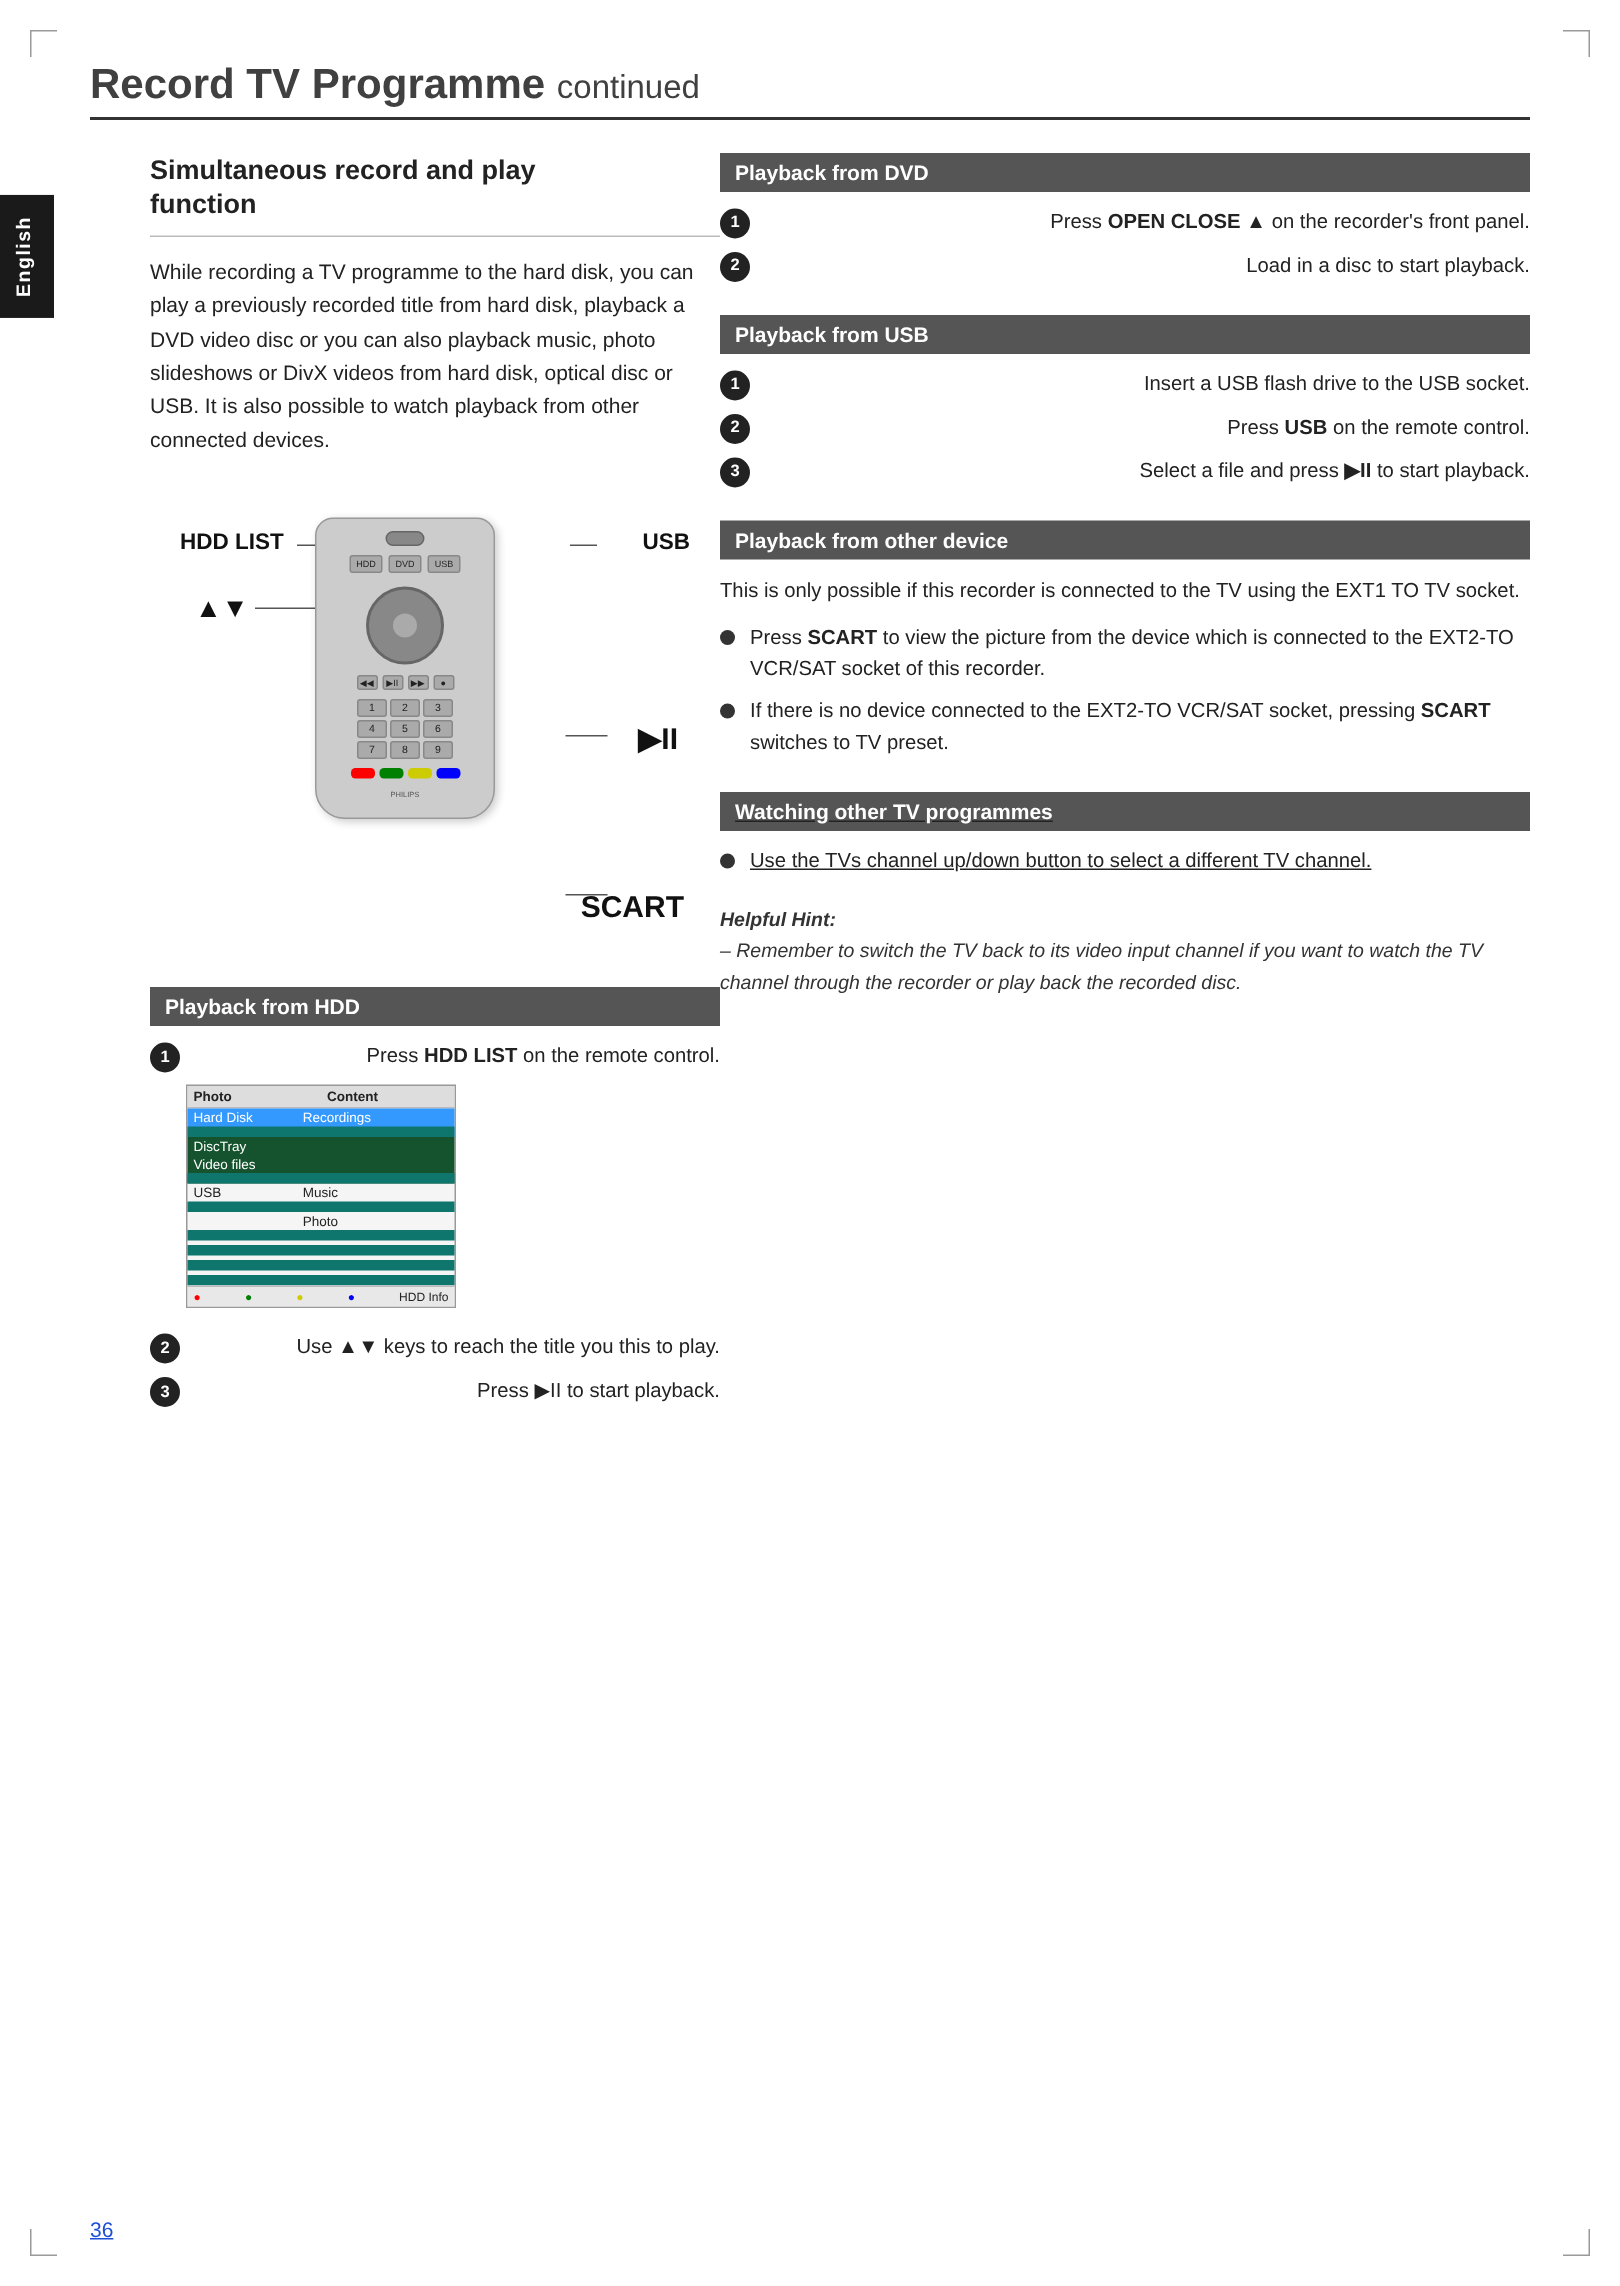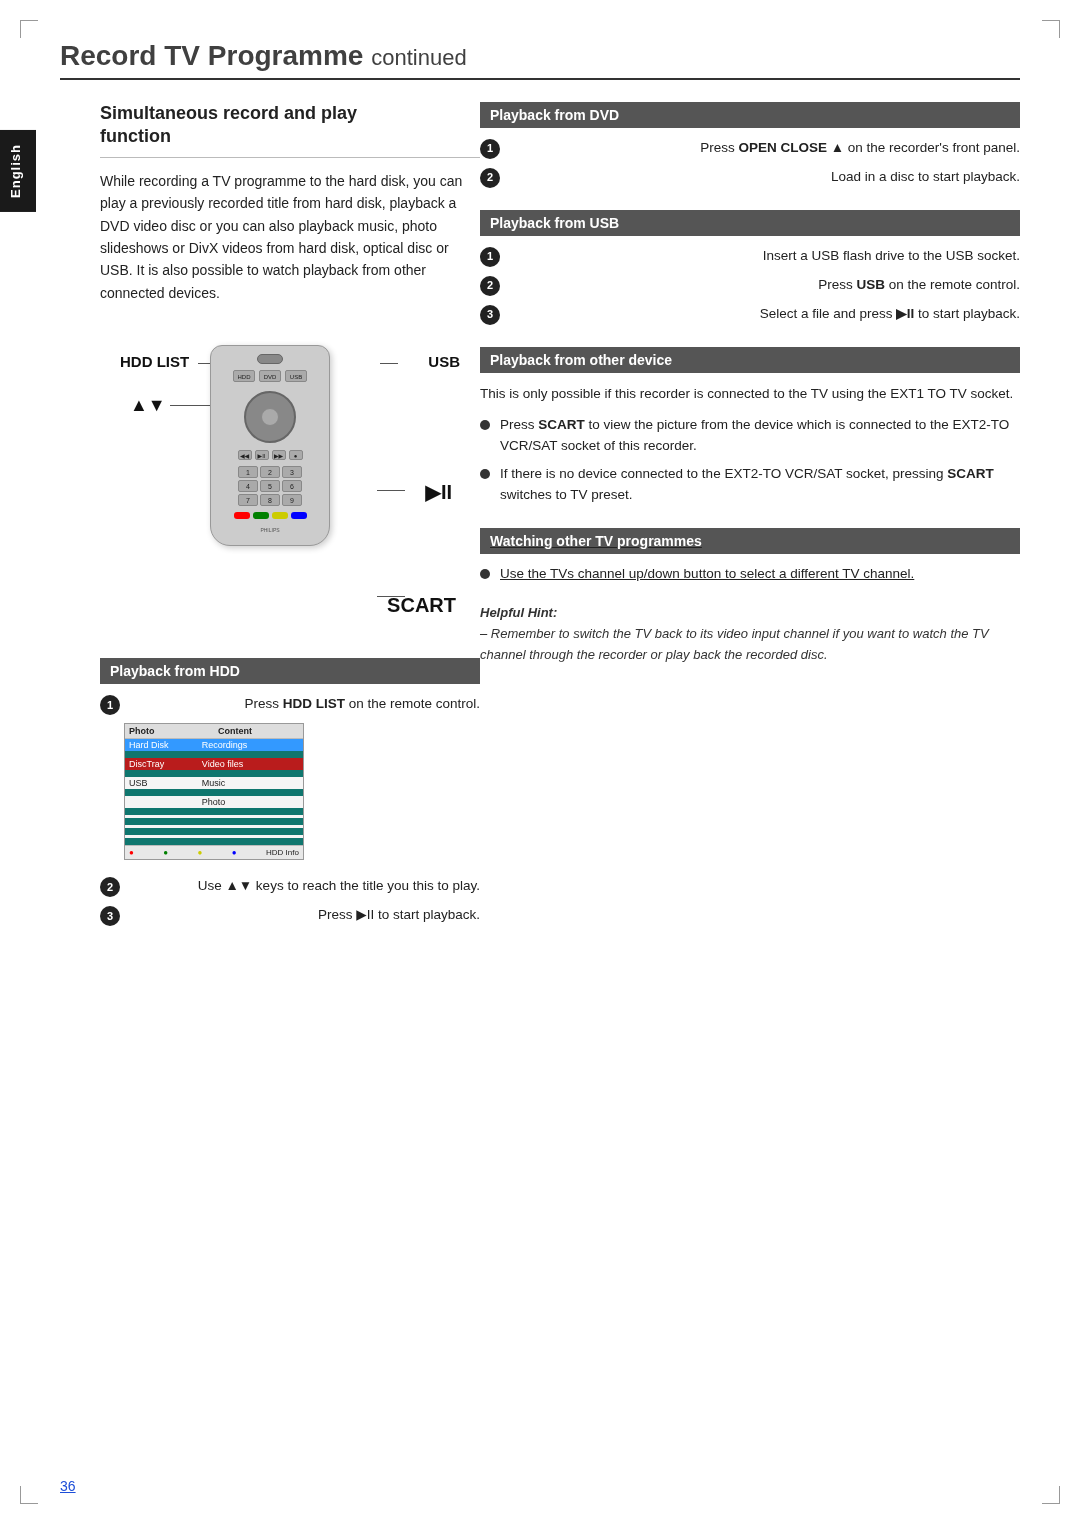--- a/index.html
+++ b/index.html
@@ -281,21 +281,21 @@
       flex: 1;
       padding: 2px 4px;
       font-weight: bold;
       font-size: 9px;
     }
     .hdd-ss-row {
       display: flex;
       border-bottom: 7px solid #0f766e;
     }
     .hdd-ss-row.hl1 { background: #3399ff; color: #fff; }
-    .hdd-ss-row.hl2 { background: #b91c1c; color: #fff; }
+    .hdd-ss-row.hl2 { background: #14532d; color: #fff; flex-direction: column; }
     .hdd-ss-cell {
       flex: 1;
       padding: 1px 4px;
       font-size: 9px;
     }
     .hdd-ss-cell.content { flex: 1.5; }
     .hdd-ss-footer {
       display: flex;
       justify-content: space-between;
       padding: 2px 4px;

